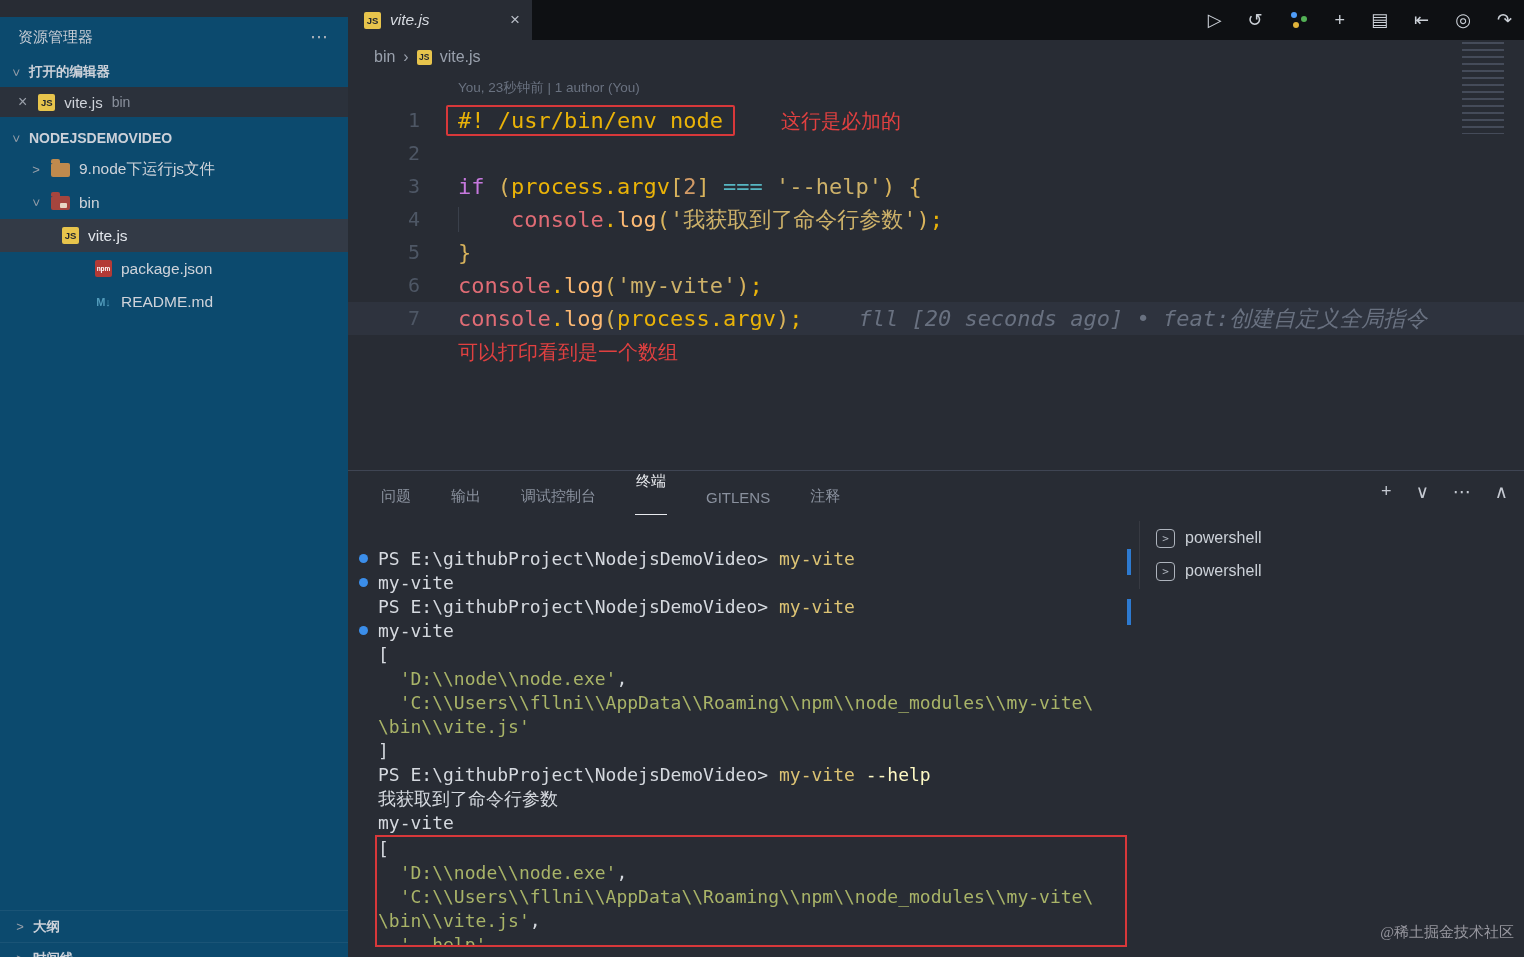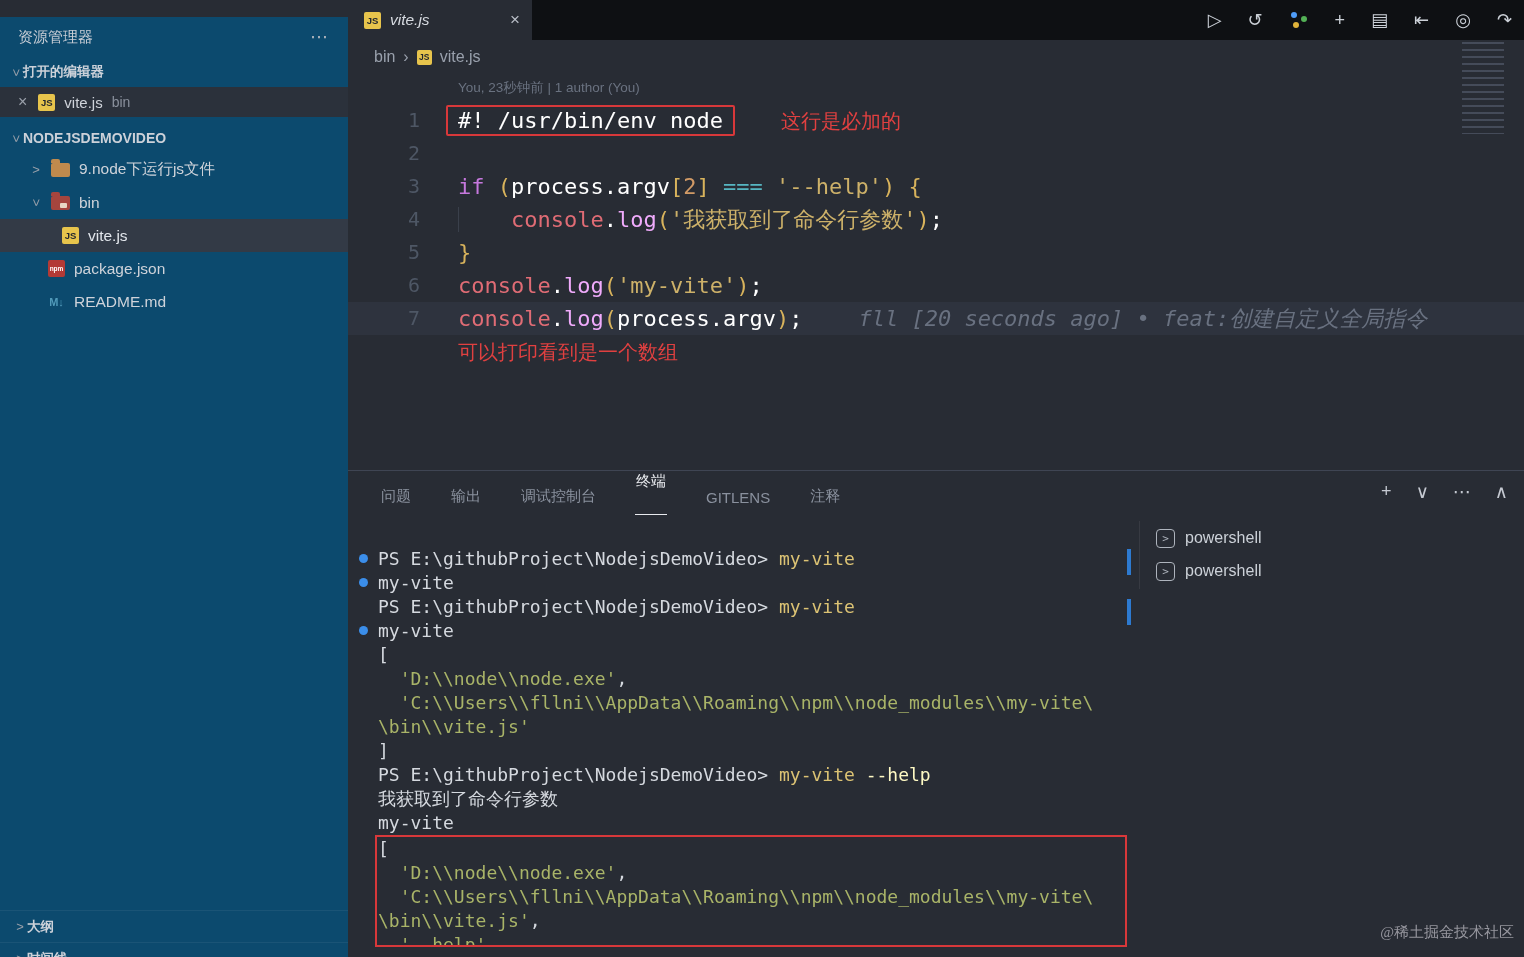--- a/index.html
+++ b/index.html
@@ -3,31 +3,31 @@
 <meta charset="utf-8">
 <style>
   html,body{margin:0;padding:0;background:#111;}
   .app{position:relative;width:1524px;height:957px;background:#282c34;overflow:hidden;
        font-family:"Liberation Sans","DejaVu Sans",sans-serif;color:#cfd3da;}
 
   
   .sidebar{position:absolute;left:0;top:17px;width:348px;height:100%;background:#0c4a6e;border-right:4px solid #0369a1;}
   .sb-header{height:40px;display:flex;align-items:center;padding:0 20px 0 18px;font-size:15px;color:#c9ced6;}
   .sb-more{margin-left:auto;font-size:18px;color:#aeb4bd;cursor:pointer;}
-  .sb-sec{height:30px;display:flex;align-items:center;gap:1px;padding-left:10px;
+  .sb-sec{height:30px;display:flex;align-items:center;gap:7px;padding-left:10px;
           font-weight:bold;font-size:13.5px;color:#ccd1d9;cursor:pointer;}
   .chev{display:inline-block;width:12px;color:#9aa0aa;font-size:13px;text-align:center;font-weight:normal;}
   .chev.down{transform:rotate(90deg);}
   .oe-row{height:30px;display:flex;align-items:center;gap:9px;padding-left:42px;background:#2b313b;font-size:15px;}
   .oe-row .close-x{color:#9ba1ab;font-size:16px;margin-left:-24px;margin-right:2px;cursor:pointer;}
   .fdetail{color:#8a919d;font-size:14px;}
   .proj-sec{margin-top:6px;font-size:14px;}
   .tree-row{height:33px;display:flex;align-items:center;gap:9px;font-size:15.5px;color:#cfd3da;cursor:pointer;}
   .tree-row.folder{padding-left:30px;}
-  .tree-row.rootfile{padding-left:48px;}
+  .tree-row.rootfile{padding-left:48px;margin-left:47px;}
   .tree-row.child{padding-left:62px;}
   .tree-row.selected{background:#333a46;color:#e2e6ec;}
   .folder-ic{width:19px;height:14px;border-radius:2px;background:#bf8a4d;position:relative;flex:none;}
   .folder-ic::before{content:"";position:absolute;top:-4px;left:0;width:9px;height:4px;border-radius:2px 2px 0 0;background:inherit;}
   .folder-ic.binf{background:#a5453e;}
   .folder-ic.binf::after{content:"";position:absolute;right:3px;bottom:2px;width:7px;height:5px;border-radius:1px;background:#e8d7c4;}
   .jsbadge{width:17px;height:17px;flex:none;background:#e7c44c;color:#23272e;font-weight:bold;font-size:9.5px;
            display:flex;align-items:center;justify-content:center;border-radius:2px;}
   .jsbadge.small{width:15px;height:15px;font-size:8.5px;}
   .npmbadge{width:17px;height:17px;flex:none;background:#b33a36;color:#fff;font-weight:bold;font-size:6.5px;
@@ -55,23 +55,23 @@
   .editor{position:absolute;left:348px;top:40px;right:0;height:430px;background:#282c34;}
   .breadcrumb{height:34px;display:flex;align-items:center;gap:8px;padding-left:26px;font-size:16px;color:#99a0ac;}
   .bc-item{cursor:pointer;}
   .codelens{height:30px;line-height:28px;margin-left:110px;font-size:13.5px;color:#6a7280;cursor:pointer;}
   .code-lines{font-size:22px;}
   .code-line{display:flex;height:33px;line-height:33px;}
   .code-line.current{background:#2e333e;}
   .gutter{flex:0 0 72px;text-align:right;color:#4e5765;font-size:20px;font-family:"DejaVu Sans Mono",monospace;}
   .code{white-space:pre;padding-left:38px;flex:1;font-family:"DejaVu Sans Mono","Liberation Mono",monospace;}
   .inline-box{display:inline-block;border:2px solid #d8383a;border-radius:2px;padding:0 10px;margin-left:-12px;line-height:27px;}
-  .tok-plain{color:#ffffff;}  .tok-kw{color:#c678dd;}  .tok-paren{color:#d8b35c;}
+  .tok-plain{color:#eab308;}  .tok-kw{color:#c678dd;}  .tok-paren{color:#d8b35c;}
   .tok-num{color:#d19a66;}   .tok-op{color:#56b6c2;}  .tok-str{color:#cdb169;}
-  .tok-var{color:#e06c75;}   .tok-fn{color:#f0abfc;}
+  .tok-var{color:#e06c75;}   .tok-fn{color:#fdba74;}
   .tok-indent{box-shadow:inset 1px 0 0 #3a404b;color:#abb2bf;}
   .red-ann{color:#e04040;margin-left:46px;font-family:"Liberation Sans",sans-serif;font-size:20px;}
   .red-note{color:#e04040;font-family:"Liberation Sans",sans-serif;font-size:20px;}
   .blame{font-style:italic;color:#697180;margin-left:56px;}
   .minimap{position:absolute;right:8px;top:2px;width:54px;height:92px;opacity:.85;
            background:repeating-linear-gradient(180deg,#4a5160 0 2px,transparent 2px 7px);
            background-size:42px 100%;background-repeat:no-repeat;cursor:pointer;}
 
   
   .panel{position:absolute;left:348px;top:470px;right:0;bottom:0;background:#282c34;border-top:1px solid #3f4553;overflow:hidden;}

